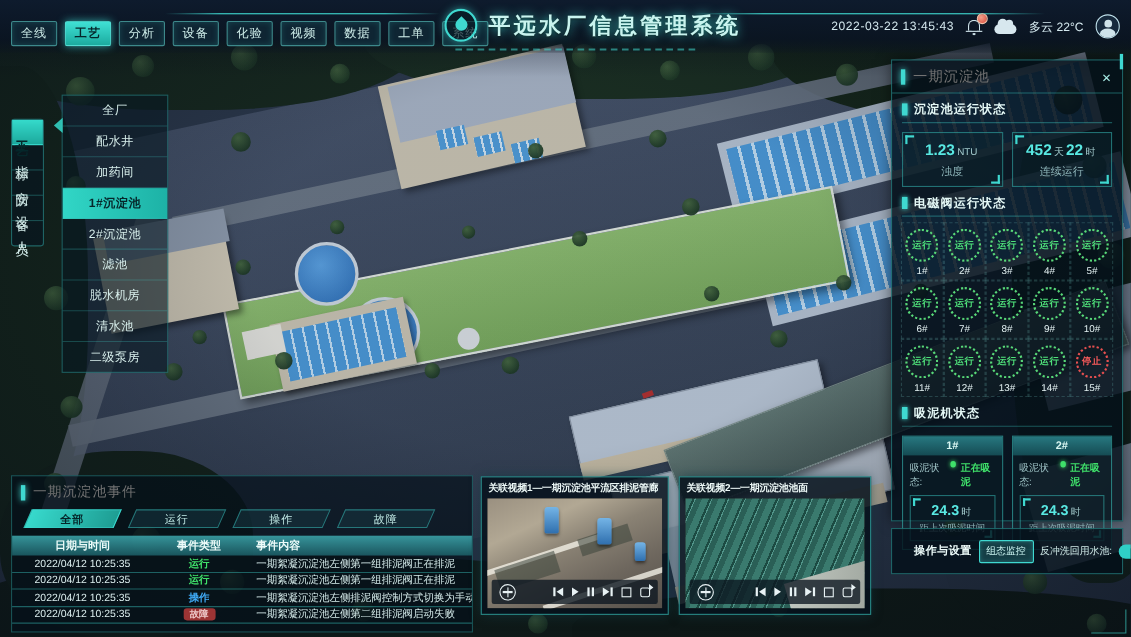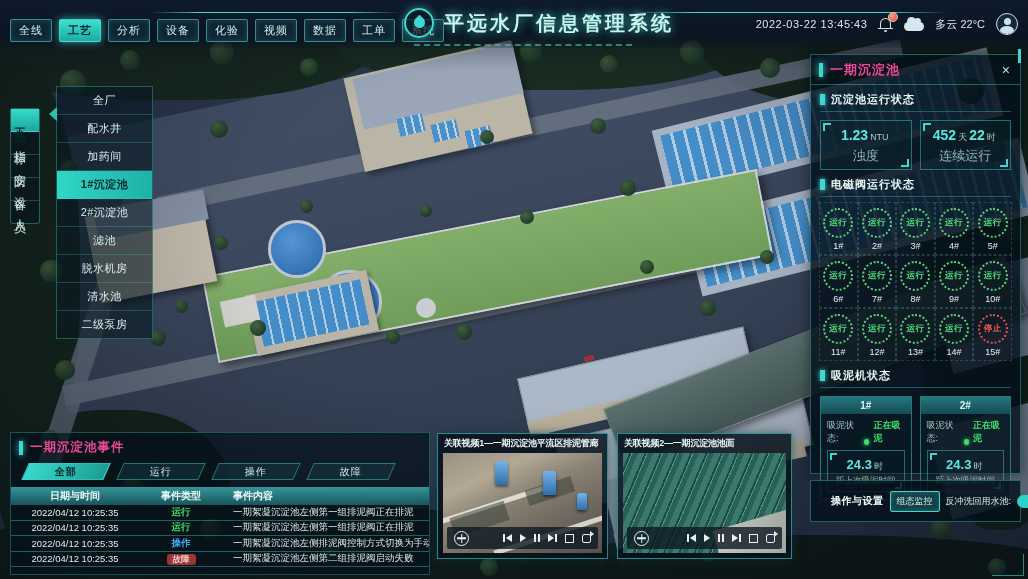--- a/index.html
+++ b/index.html
@@ -76,49 +76,49 @@
   .smenu-item.active { background:linear-gradient(90deg,#31d6c6,#1db2a6); color:#06262a; font-weight:bold; }
 
   
   .right-panel { position:absolute; left:810px; top:54px; width:211px; height:420px; z-index:9;
                  background:rgba(4,16,26,.82); border:1px solid rgba(63,216,208,.4);
                  box-shadow:0 0 12px rgba(0,0,0,.5); }
   .rp-cap { position:absolute; right:-1px; top:-6px; width:3px; height:14px; background:#3fd8d0; }
   .panel-head { display:flex; align-items:center; padding:6px 8px 5px 8px;
                 border-bottom:1px solid rgba(63,216,208,.4); }
   .bullet { width:4px; height:14px; background:#3fd8d0; box-shadow:0 0 6px #3fd8d0; margin-right:7px; }
-  .panel-title { font-size:13px; font-weight:bold; color:#ec4899; letter-spacing:1px; flex:1; }
+  .panel-title { font-size:13px; font-weight:normal; color:#737373; letter-spacing:1px; flex:1; }
   .close-x { font-size:14px; color:#a8ece6; cursor:pointer; line-height:1; padding:0 2px; }
   .sec-h { display:flex; align-items:center; gap:6px; margin:7px 9px 5px 9px; padding-bottom:4px;
            border-bottom:1px solid rgba(63,216,208,.35); }
   .sq { width:5px; height:11px; background:#3fd8d0; box-shadow:0 0 5px #3fd8d0; }
   .sec-title { font-size:11px; font-weight:bold; color:#e4f8f6; letter-spacing:1px; }
   .stat-row { display:flex; gap:8px; margin:8px 9px 2px 9px; }
   .stat-card { flex:1; height:50px; border:1px solid rgba(63,216,208,.45); background:rgba(12,36,46,.5);
                position:relative; display:flex; flex-direction:column; align-items:center; justify-content:center; gap:3px; }
   .stat-card::before { content:""; position:absolute; left:2px; top:2px; width:6px; height:6px;
                border-left:2px solid #3fd8d0; border-top:2px solid #3fd8d0; }
   .stat-card::after { content:""; position:absolute; right:2px; bottom:2px; width:6px; height:6px;
                border-right:2px solid #3fd8d0; border-bottom:2px solid #3fd8d0; }
   .stat-val { font-size:14px; font-weight:bold; color:#59e9e3; }
   .stat-unit { font-size:9px; color:#a3cbcd; font-weight:normal; margin:0 2px; }
-  .stat-label { font-size:13px; color:#8fb6ba; }
+  .stat-label { font-size:10px; color:#8fb6ba; }
   .valve-grid { display:grid; grid-template-columns:repeat(5,1fr); margin:4px 8px 0 8px; }
   .vcell { border:1px dashed rgba(130,220,214,.2); padding:5px 0 3px 0; text-align:center; }
   .vring { width:30px; height:30px; margin:0 auto; border:2px dotted #58d878; border-radius:50%;
            display:flex; align-items:center; justify-content:center; }
   .vring .vstate { font-size:8.5px; color:#4fe07a; font-weight:bold; letter-spacing:.5px; }
   .vring.stop { border-color:#e85050; }
   .vring.stop .vstate { color:#ff5c5c; }
   .vlabel { font-size:9px; color:#e2f0f1; margin-top:3px; }
   .mud-row { display:flex; gap:8px; margin:8px 9px 0 9px; }
   .mud-card { flex:1; border:1px solid rgba(63,216,208,.5); background:rgba(10,30,40,.45); }
   .mud-head { background:linear-gradient(180deg, rgba(42,130,138,.9), rgba(22,80,88,.9));
               text-align:center; font-size:10px; font-weight:bold; color:#d8f6f2; padding:3px 0; }
-  .mud-status { display:flex; align-items:flex-end; gap:4px; padding:5px 6px 0 6px; font-size:9px; color:#9fc3c6; }
+  .mud-status { display:flex; align-items:flex-start; gap:4px; padding:5px 6px 0 6px; font-size:9px; color:#9fc3c6; }
   .gdot { width:6px; height:6px; border-radius:50%; background:#3fe06a; box-shadow:0 0 4px #3fe06a; }
   .mud-status .onval { color:#3fe06a; font-weight:bold; }
   .mud-stat { margin:5px 6px 7px 6px; border:1px solid rgba(63,216,208,.45); padding:4px 0; text-align:center; position:relative; }
   .mud-stat::before { content:""; position:absolute; left:2px; top:2px; width:5px; height:5px;
                border-left:2px solid #3fd8d0; border-top:2px solid #3fd8d0; }
   .mud-stat::after { content:""; position:absolute; right:2px; bottom:2px; width:5px; height:5px;
                border-right:2px solid #3fd8d0; border-bottom:2px solid #3fd8d0; }
   .mud-val { font-size:13px; font-weight:bold; color:#59e9e3; }
   .mud-cap { font-size:8.5px; color:#8fb4b8; margin-top:2px; }
 

